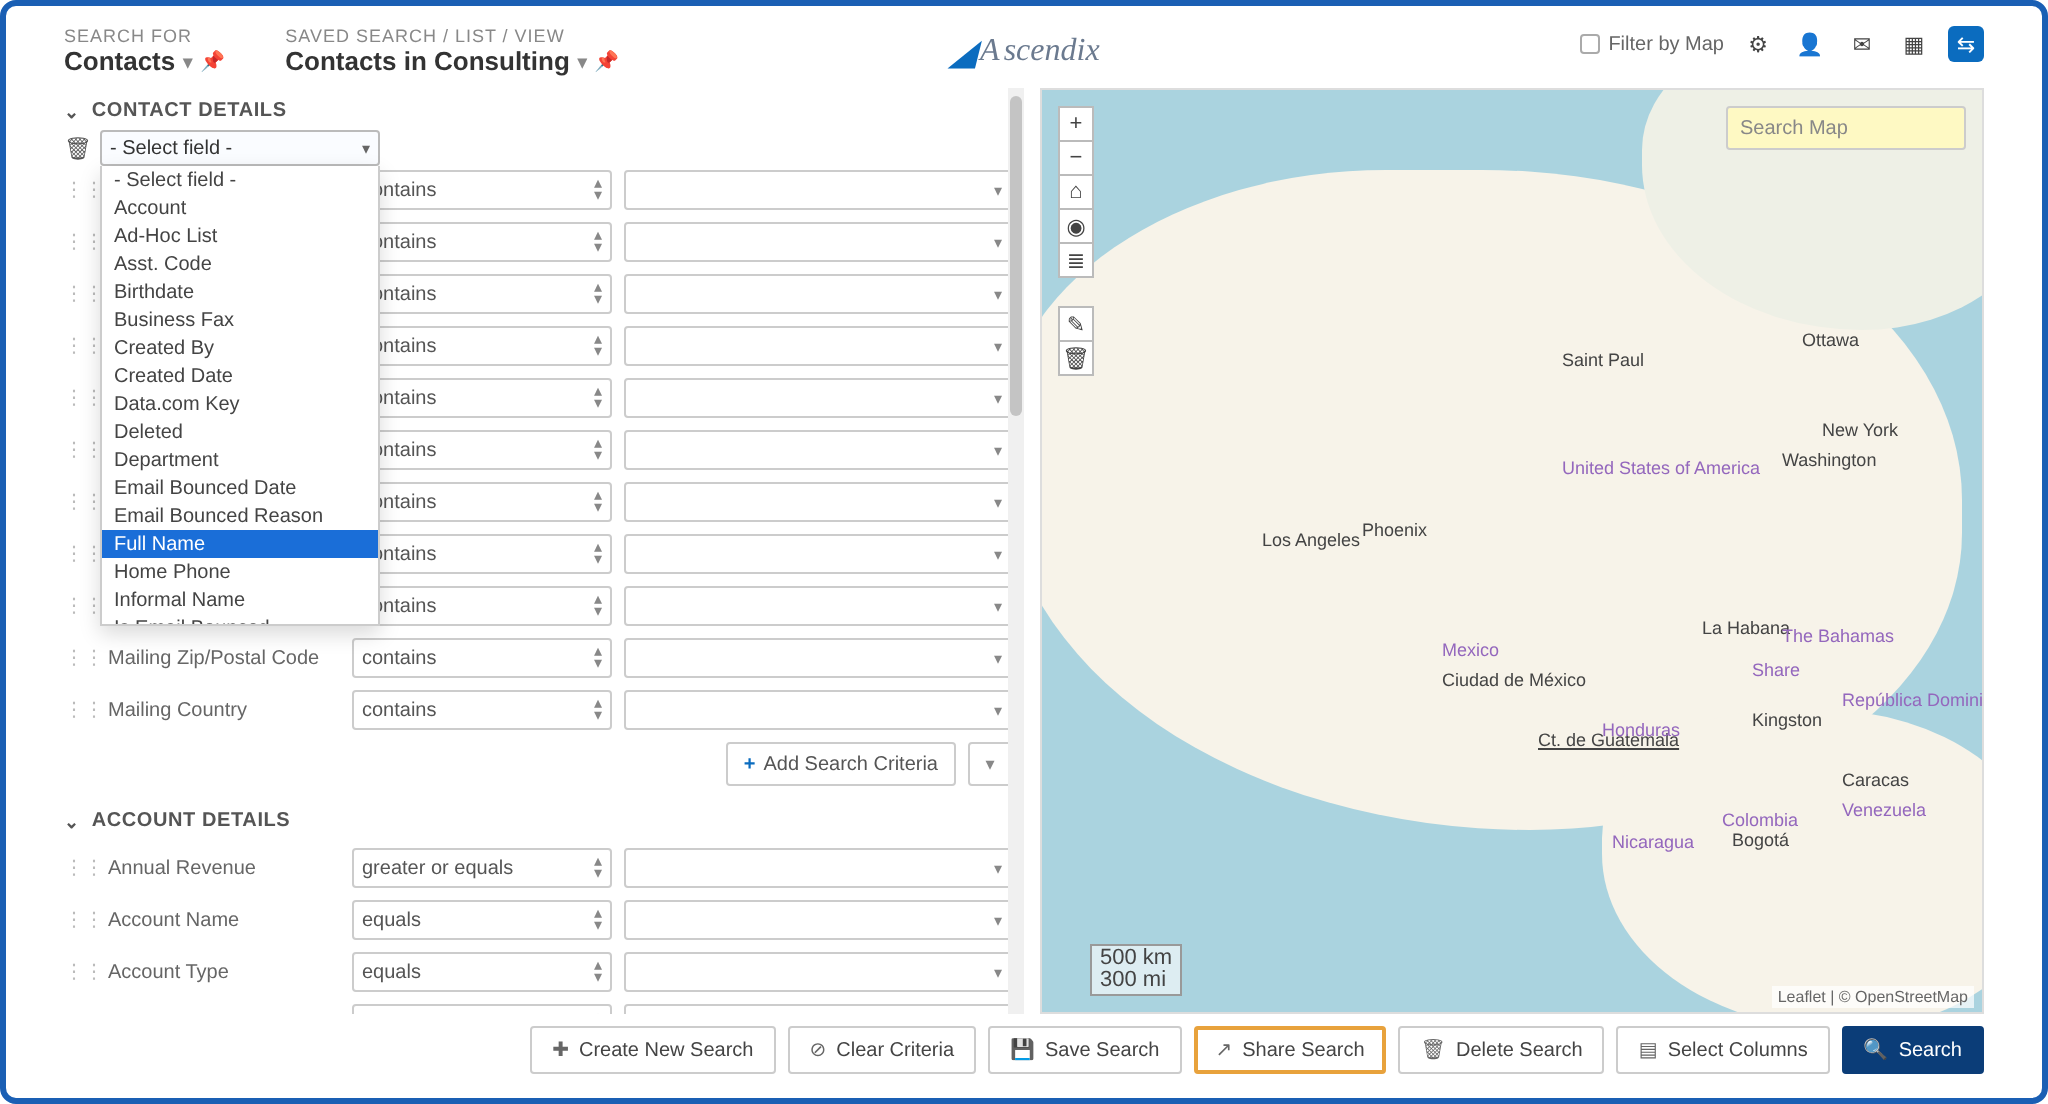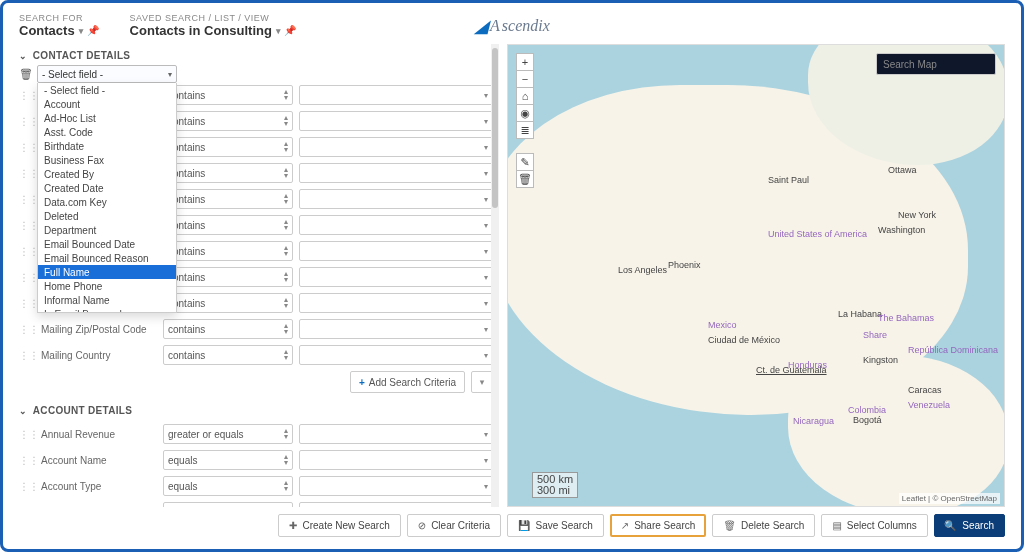--- a/index.html
+++ b/index.html
@@ -1,18 +1,18 @@
 <!DOCTYPE html>
 <html><head>
 <meta charset="utf-8">
 <style>
 * { margin: 0; padding: 0; box-sizing: border-box; }
 body { font-family: -apple-system, BlinkMacSystemFont, "Segoe UI", Arial, sans-serif; font-size: 11px; color: #333; background: #fff; }
 .outer-frame { border: 3px solid #1a5fb4; border-radius: 8px; width: 1024px; height: 552px; overflow: hidden; position: relative; background: #fff; }
-.content-area { padding: 10px 16px; height: 100%; display: flex; flex-direction: column; }
+.content-area { padding: 10px 29px; height: 100%; display: flex; flex-direction: column; }
 .topbar { display: flex; align-items: flex-start; padding-bottom: 6px; }
 .top-left { display: flex; gap: 30px; }
 .label-small { font-size: 9px; color: #888; letter-spacing: 0.5px; }
 .label-val { font-size: 13px; font-weight: 700; color: #333; display: flex; align-items: center; gap: 4px; }
 .label-val .caret { font-size: 9px; color: #888; }
 .label-val .pin { font-size: 10px; color: #888; }
 .logo { position: absolute; left: 50%; transform: translateX(-50%); top: 12px; display: flex; align-items: center; gap:2px; font-size: 16px; color: #6b7a8f; font-style: italic; font-family: Georgia, serif; }
 .logo .sail { color:#0b6cbf; font-size:18px; }
 .top-right { margin-left: auto; display: flex; align-items: center; gap: 8px; }
 .filtermap { font-size: 10px; color: #666; display: flex; align-items: center; gap: 4px; }
@@ -37,21 +37,21 @@
 .row-label { width: 120px; font-size: 10px; color: #666; padding-left: 4px; }
 .op-select { width: 130px; height: 20px; border: 1px solid #ccc; border-radius: 2px; font-size: 10px; padding: 0 4px; color: #555; display:flex; align-items:center; justify-content:space-between; background:#fff; }
 .op-select .updn { font-size:8px; color:#888; line-height:6px; }
 .val-input { flex: 1; height: 20px; border: 1px solid #ccc; border-radius: 2px; font-size: 10px; padding: 0 4px; color: #555; display:flex; align-items:center; justify-content:space-between; background:#fff; }
 .val-input .car { font-size:8px; color:#888; }
 .add-row { display: flex; justify-content: flex-end; gap: 6px; margin: 4px 0 6px 0; }
 .add-btn { border: 1px solid #ccc; background: #fff; font-size: 10px; color: #555; padding: 3px 8px; border-radius: 2px; display: flex; align-items: center; gap: 4px; cursor:pointer; }
 .add-btn .plus { color:#0b6cbf; font-weight:700; }
 .add-exp { width: 22px; height: 22px; border: 1px solid #ccc; border-radius:2px; display:flex; align-items:center; justify-content:center; font-size:9px; color:#888; cursor:pointer; }
 .map-panel { flex: 1; position: relative; border: 1px solid #ddd; background: #aad3df; overflow: hidden; }
-.map-search { position: absolute; top: 8px; right: 8px; width: 120px; height: 22px; border: 1px solid #ccc; background: #0f172a; border-radius: 2px; font-size: 10px; padding: 0 6px; color: #888; display:flex; align-items:center; z-index:5; }
+.map-search { position: absolute; top: 8px; right: 8px; width: 120px; height: 22px; border: 1px solid #ccc; background: #fef9c3; border-radius: 2px; font-size: 10px; padding: 0 6px; color: #888; display:flex; align-items:center; z-index:5; }
 .map-ctrls { position: absolute; top: 8px; left: 8px; display: flex; flex-direction: column; gap: 0; z-index:5; }
 .map-ctrls div, .map-ctrls2 div { width: 18px; height: 18px; background: #fff; border: 1px solid #bbb; display: flex; align-items:center; justify-content:center; font-size:11px; color:#444; margin-bottom:-1px; cursor:pointer; }
 .map-ctrls2 { position: absolute; top: 108px; left: 8px; display:flex; flex-direction:column; z-index:5; }
 .scalebar { position: absolute; bottom: 8px; left: 24px; font-size: 11px; color: #444; background: rgba(255,255,255,.6); padding: 1px 4px; border:1px solid #999; line-height:11px; z-index:5; }
 .attrib { position: absolute; bottom: 2px; right: 4px; font-size: 8px; color: #666; background:rgba(255,255,255,.7); padding:1px 3px; z-index:5;text-align:right;}
 .land { position:absolute; background:#f7f3e9; border-radius:40% 50% 45% 55%; }
 .citylabel { position:absolute; font-size:9px; color:#444; white-space:nowrap; }
 .citylabel.st { color:#9467bd; font-size:9px; }
 .footer { height: 32px; display: flex; align-items: center; justify-content: flex-end; gap: 6px; padding: 4px 0 0 0; }
 .fbtn { border: 1px solid #ccc; background: #fff; padding: 5px 10px; font-size: 10px; color: #444; border-radius: 2px; display:flex; align-items:center; gap:5px; cursor:pointer; }
@@ -85,20 +85,31 @@
               <span class="caret">▾</span>
               <span class="pin">📌</span>
             </div>
         </div>
       </div>
       <div class="logo">
           <span class="sail">◢</span>
           <span>A</span>
           <span>scendix</span>
         </div>
+      <div class="top-right">
+        <div class="filtermap">
+            <span class="cb"></span>
+            <span>Filter by Map</span>
+          </div>
+        <div class="topicon">⚙</div>
+        <div class="topicon">👤</div>
+        <div class="topicon">✉</div>
+        <div class="topicon">▦</div>
+        <div class="topicon box">⇆</div>
+      </div>
     </div>
 
     <div class="main">
       <div class="left-panel">
         <div class="scroll-body">
           <div class="section-head">
               <span class="chev">⌄</span>
               <span>CONTACT DETAILS</span>
             </div>
           <div class="select-field-row">

